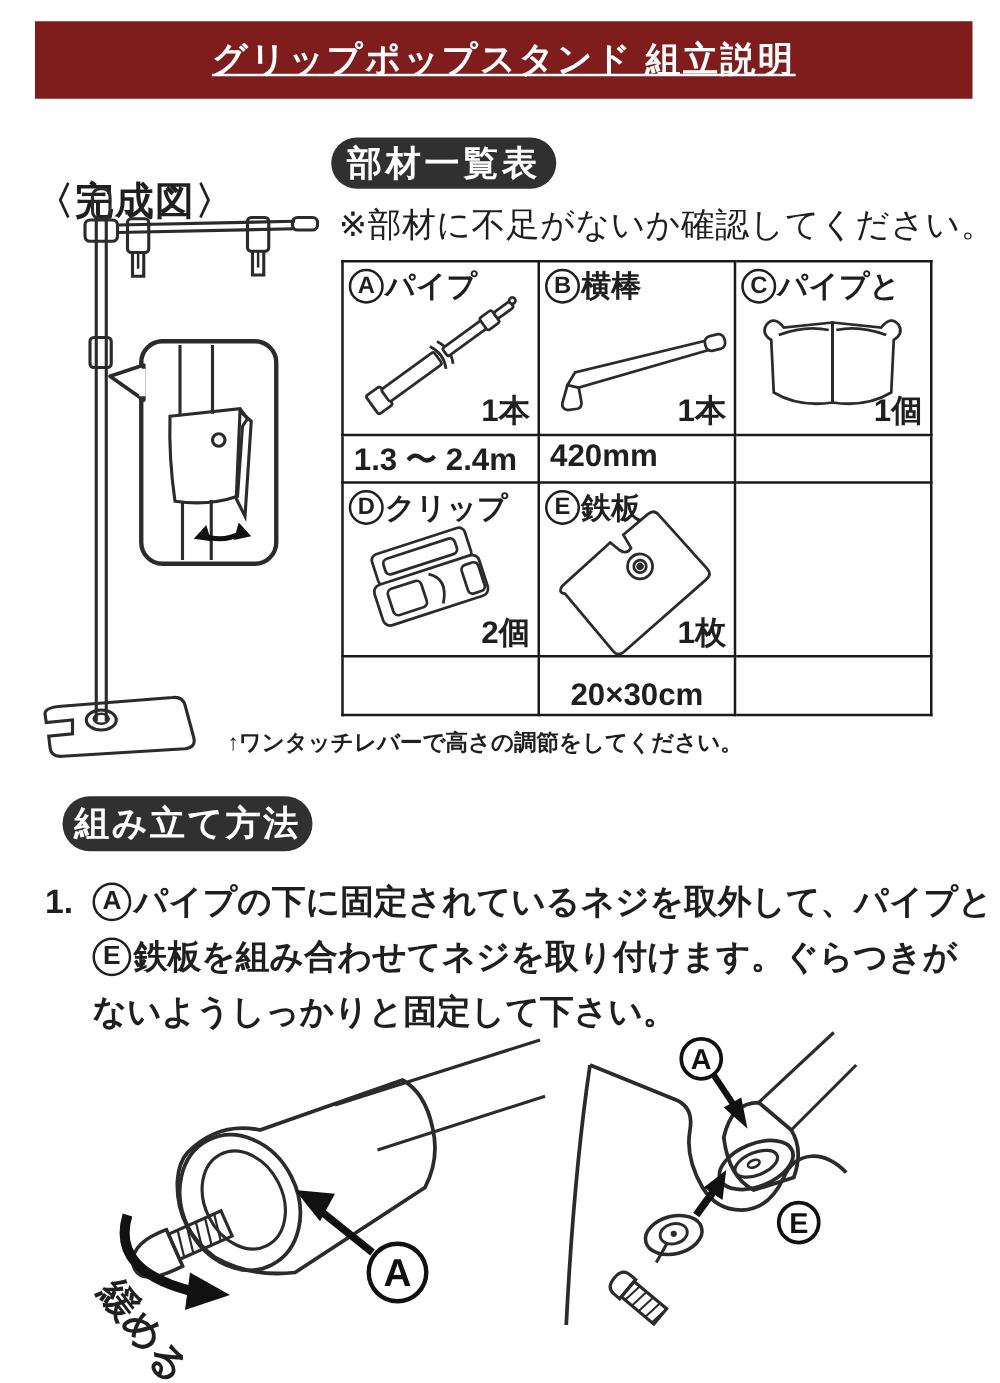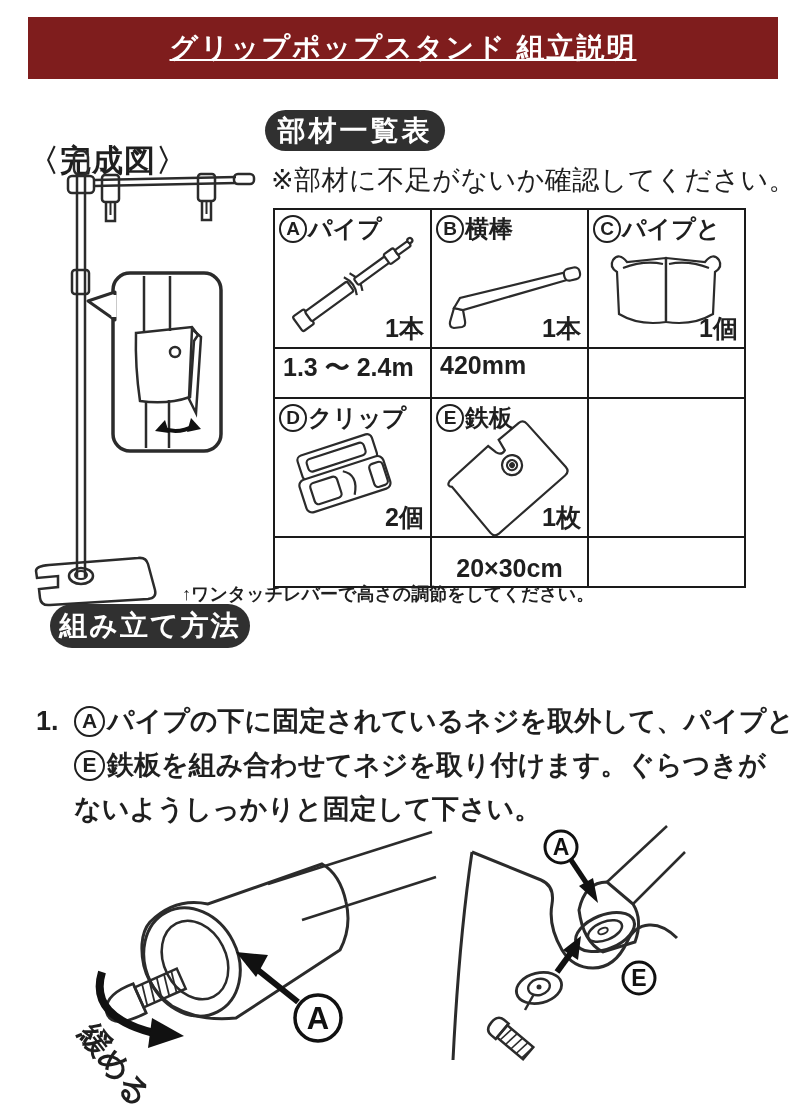--- a/index.html
+++ b/index.html
@@ -24,36 +24,36 @@
   
   .completed-label {
     left:28px; top:104px; font-size:31px; font-weight:600; letter-spacing:1px;margin-top:36px;
   }
   .pill {
     background:#303030; color:#ffffff;
     display:flex; align-items:center; justify-content:center;
     font-weight:700; border-radius:22px;
   }
   .parts-pill { left:265px; top:110px; width:180px; height:41px; font-size:28px; letter-spacing:3px; }
-  .assembly-pill { left:50px; top:604px; width:200px; height:44px; font-size:28px; letter-spacing:2px; }
+  .assembly-pill { left:50px; top:637px; width:200px; height:44px; font-size:28px; letter-spacing:2px; }
 
   .note { left:271px; top:162px; font-size:27px; font-weight:400; letter-spacing:0.5px; }
   .caption { left:182px; top:582px; font-size:18px; font-weight:700; }
 
   
   table.parts-table {
     position:absolute; left:273px; top:208px;
     border-collapse:collapse; table-layout:fixed; width:472px;
   }
   table.parts-table td {
     border:2px solid #1a1a1a; width:157px; padding:0; vertical-align:top;
     font-size:25px; font-weight:600;
   }
   td.img-cell { height:139px; position:relative; }
-  td.size-cell { height:50px; }
+  td.size-cell { height:38px; }
   .part-head { position:absolute; top:3px; left:4px; display:flex; align-items:center; gap:1px; white-space:nowrap; font-size:24px; font-weight:600; z-index:2; }
   .circ {
     display:inline-flex; align-items:center; justify-content:center;
     width:28px; height:28px; border:2px solid #1f1f1f; border-radius:50%;
     font-size:19px; font-weight:700; flex:none;
   }
   .count { position:absolute; right:6px; bottom:2px; font-size:25px; font-weight:600; z-index:2;margin-top:12px; }
   .cell-art { position:absolute; left:0; top:0; }
   .size-pad { padding:2px 0 0 8px; display:block; }
   .size-center { display:block; text-align:center; padding-top:16px; }

